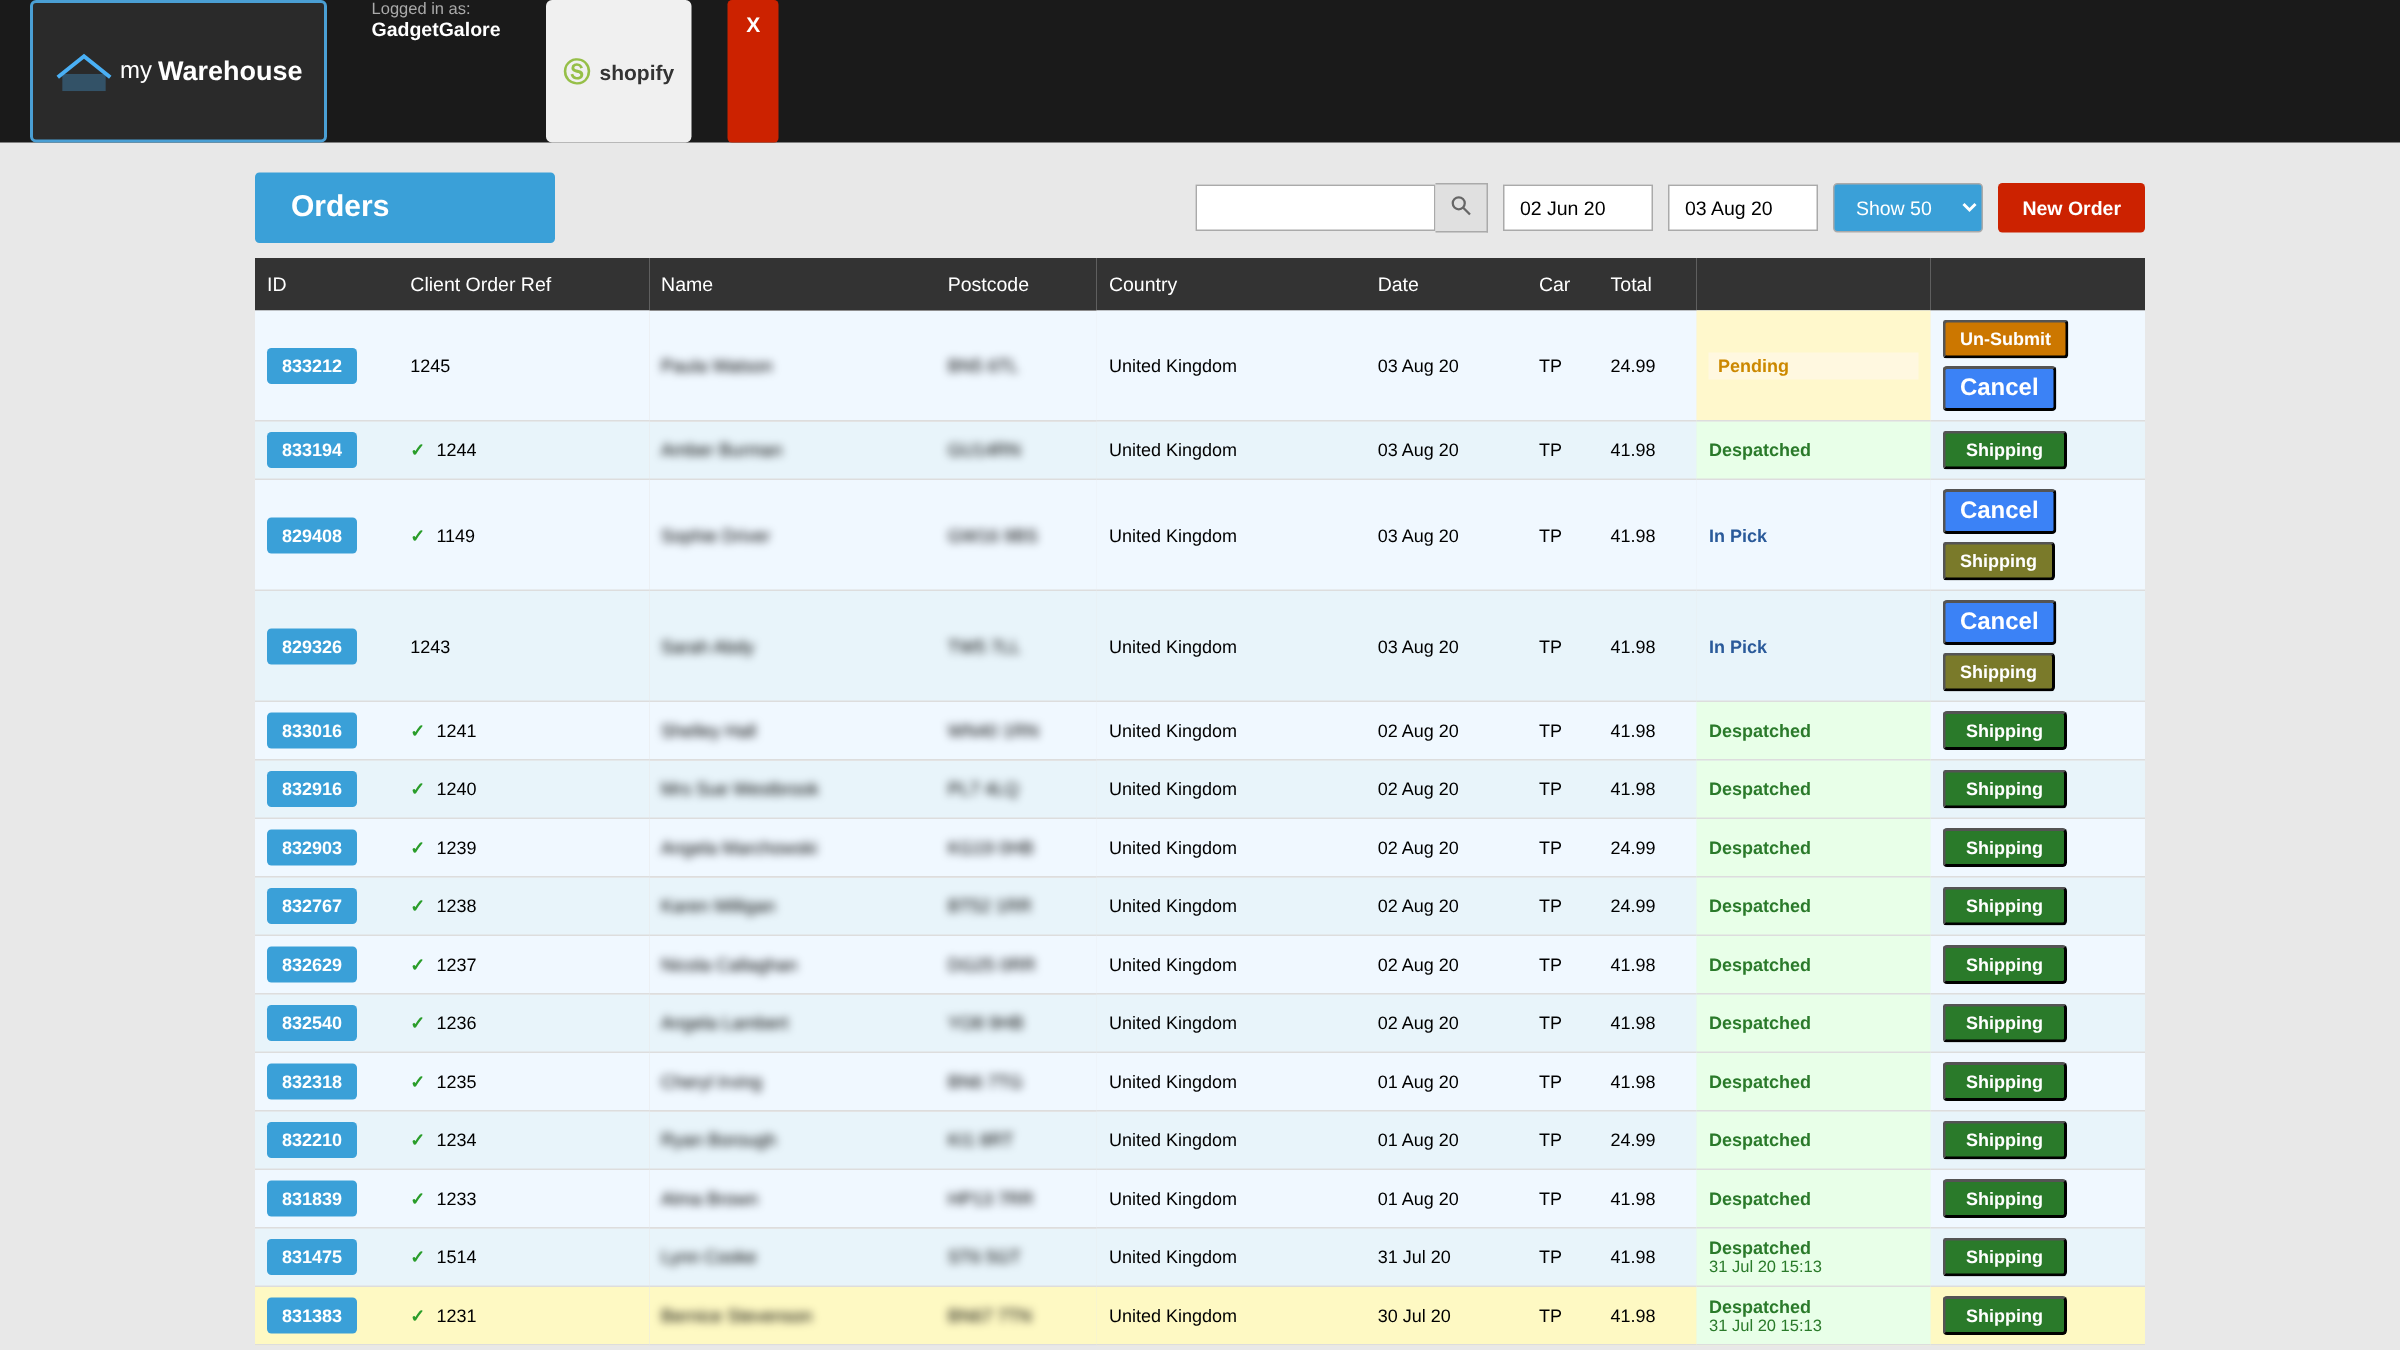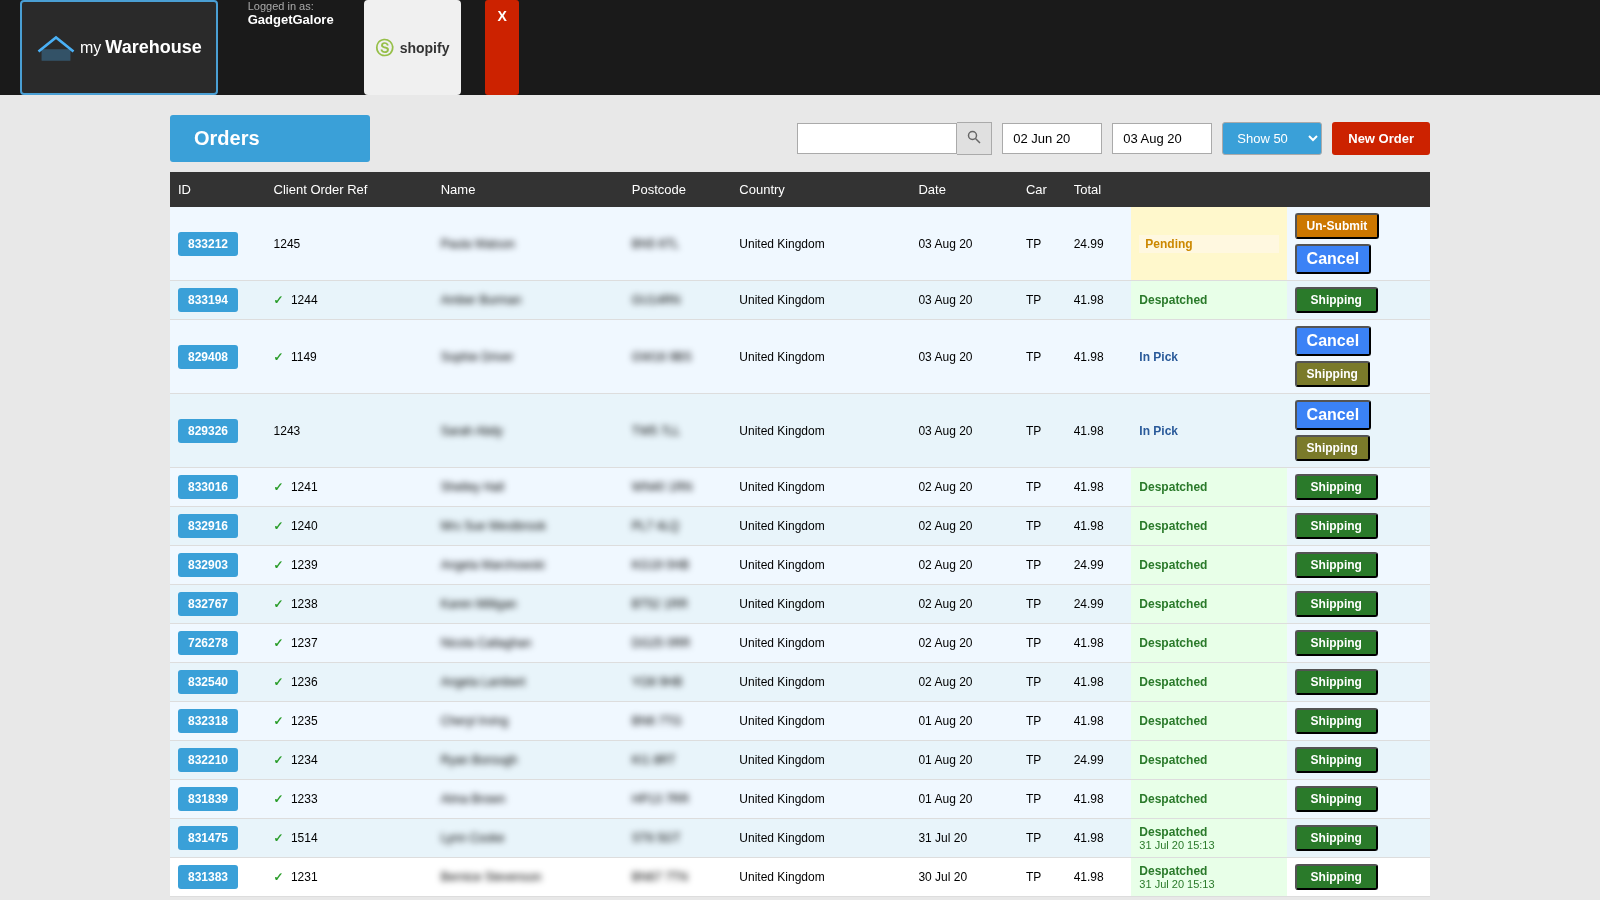--- a/index.html
+++ b/index.html
@@ -275,21 +275,21 @@
                 <span class="status-despatched">Despatched</span>
               </div>
             </td>
             <td>
               <div class="action-cell">
                 <button class="btn-shipping-green">Shipping</button>
               </div>
             </td>
           </tr>
           <tr style="background: rgb(240, 248, 255);">
-            <td><span class="id-btn">726278</span></td>
+            <td><span class="id-btn">832629</span></td>
             <td><span class="check-mark">✓ </span><span>1237</span></td>
             <td class="blurred">Nicola Callaghan</td>
             <td class="blurred">DG25 0RR</td>
             <td>United Kingdom</td>
             <td>02 Aug 20</td>
             <td>TP</td>
             <td>41.98</td>
             <td style="background: rgb(232, 255, 232);">
               <div class="status-cell-wrap">
                 <span class="status-despatched">Despatched</span>
@@ -395,21 +395,21 @@
                 <span class="status-despatched">Despatched</span>
                 <span class="despatched-detail">31 Jul 20 15:13</span>
               </div>
             </td>
             <td>
               <div class="action-cell">
                 <button class="btn-shipping-green">Shipping</button>
               </div>
             </td>
           </tr>
-          <tr style="background: #ffffff;">
+          <tr style="background: #fef9c3;">
             <td><span class="id-btn">831383</span></td>
             <td><span class="check-mark">✓ </span><span>1231</span></td>
             <td class="blurred">Bernice Stevenson</td>
             <td class="blurred">BN67 7TN</td>
             <td>United Kingdom</td>
             <td>30 Jul 20</td>
             <td>TP</td>
             <td>41.98</td>
             <td style="background: rgb(232, 255, 232);">
               <div class="status-cell-wrap">

